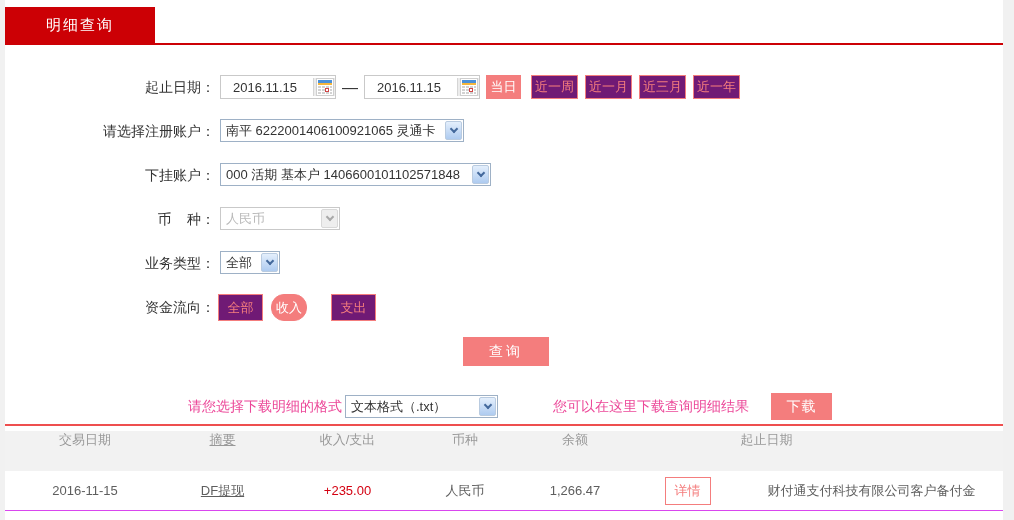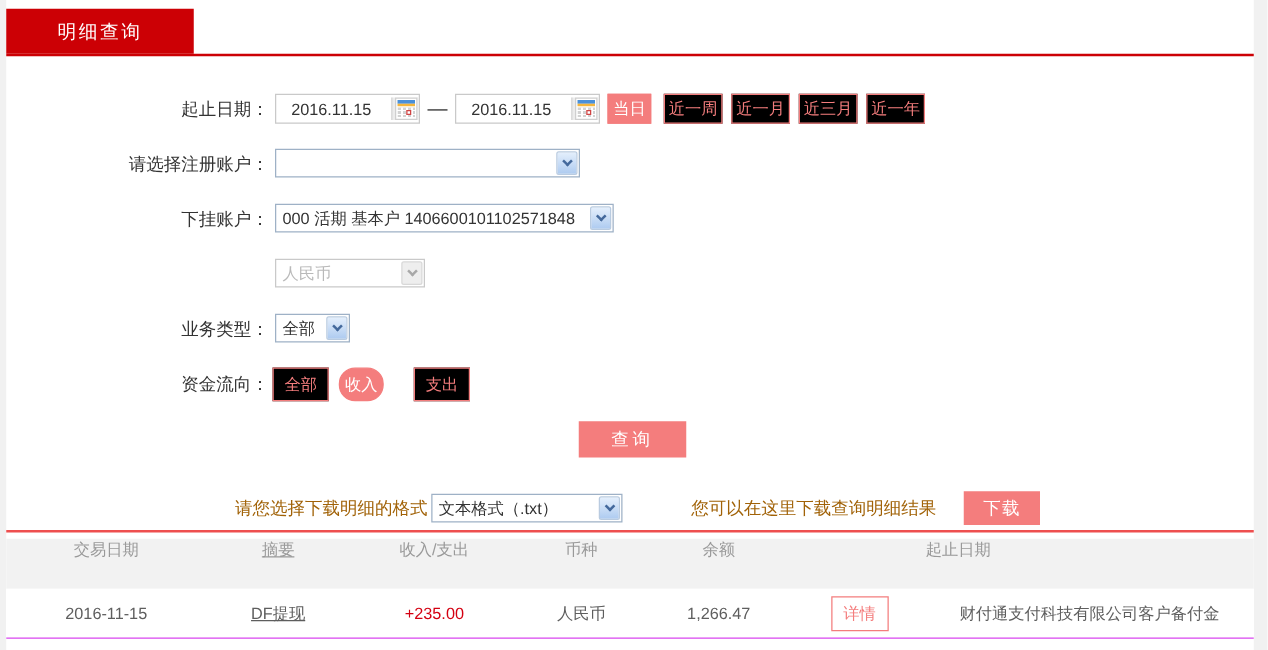--- a/index.html
+++ b/index.html
@@ -49,21 +49,21 @@
     background:
       repeating-linear-gradient(to right, transparent 0 3px, #fff 3px 4px),
       repeating-linear-gradient(to bottom, #d2d2d2 0 2px, #fff 2px 3px);
   }
   .cal .day { position:absolute; right:4px; bottom:3px; width:4px; height:4px; border:1px solid #d04545; background:#fff; }
   .dash { position:absolute; top:1px; font-size:16px; color:#333; line-height:24px; }
   
   .pbtn {
     position:absolute; top:0; height:24px; font-size:13px;
     display:flex; align-items:center; justify-content:center;
-    border:1px solid #f47d7d; color:#f47d7d; background:#000000; cursor:pointer;
+    border:1px solid #f47d7d; color:#f47d7d; background:#701a75; cursor:pointer;
   }
   .pbtn.active { background:#f47d7d; color:#fff; }
   
   .sel {
     position:absolute; top:0; height:23px; border:1px solid #9eb1c6; background:#fff;
     font-size:13px; color:#333; line-height:21px; padding-left:5px;
     white-space:nowrap; overflow:hidden; cursor:pointer;
   }
   .sel .arrow {
     position:absolute; right:1px; top:1px; bottom:1px; width:17px;
@@ -79,21 +79,21 @@
   .sel.disabled { border-color:#c9c9c9; color:#b9b9b9; cursor:default; }
   .sel.disabled .arrow { background:#eeeeee; border-color:#d8d8d8; }
   .sel.disabled .chev { border-color:#a8a8a8; }
   
   .big-btn {
     position:absolute; background:#f47d7d; color:#fff; border:none;
     display:flex; align-items:center; justify-content:center;
     font-size:14px; letter-spacing:3px; cursor:pointer;
     font-family:"Liberation Sans","DejaVu Sans",sans-serif;
   }
-  .dl-text { position:absolute; font-size:14px; color:#a16207; line-height:26px; }
+  .dl-text { position:absolute; font-size:14px; color:#ec4899; line-height:26px; }
   
   .table-sep { position:absolute; left:0; top:424px; width:100%; height:2px; background:#ee4f4f; }
   .thead {
     position:absolute; left:0; top:431px; width:100%; height:40px;
     background:#f2f2f2; display:flex; align-items:flex-start;
     font-size:13px; color:#999;
   }
   .trow {
     position:absolute; left:0; top:471px; width:100%; height:40px;
     background:#fff; border-bottom:1px solid #d946ef;
@@ -140,37 +140,39 @@
     <span class="pbtn active" style="left:481px; width:35px;">当日</span>
     <span class="pbtn" style="left:526px; width:47px;">近一周</span>
     <span class="pbtn" style="left:580px; width:47px;">近一月</span>
     <span class="pbtn" style="left:634px; width:47px;">近三月</span>
     <span class="pbtn" style="left:688px; width:47px;">近一年</span>
   </div>
 
   <div class="row" style="top:119px;">
     <span class="flabel">请选择注册账户：</span>
     <div class="sel" style="left:215px; width:244px;">
+      <span>南平 6222001406100921065 灵通卡</span>
       <span class="arrow">
           <span class="chev"></span>
         </span>
     </div>
   </div>
 
   <div class="row" style="top:163px;">
     <span class="flabel">下挂账户：</span>
     <div class="sel" style="left:215px; width:271px;">
       <span>000 活期 基本户 1406600101102571848</span>
       <span class="arrow">
           <span class="chev"></span>
         </span>
     </div>
   </div>
 
   <div class="row" style="top:207px;">
+    <span class="flabel">币    种：</span>
     <div class="sel disabled" style="left:215px; width:120px;">
       <span>人民币</span>
       <span class="arrow">
           <span class="chev"></span>
         </span>
     </div>
   </div>
 
   <div class="row" style="top:251px;">
     <span class="flabel">业务类型：</span>

